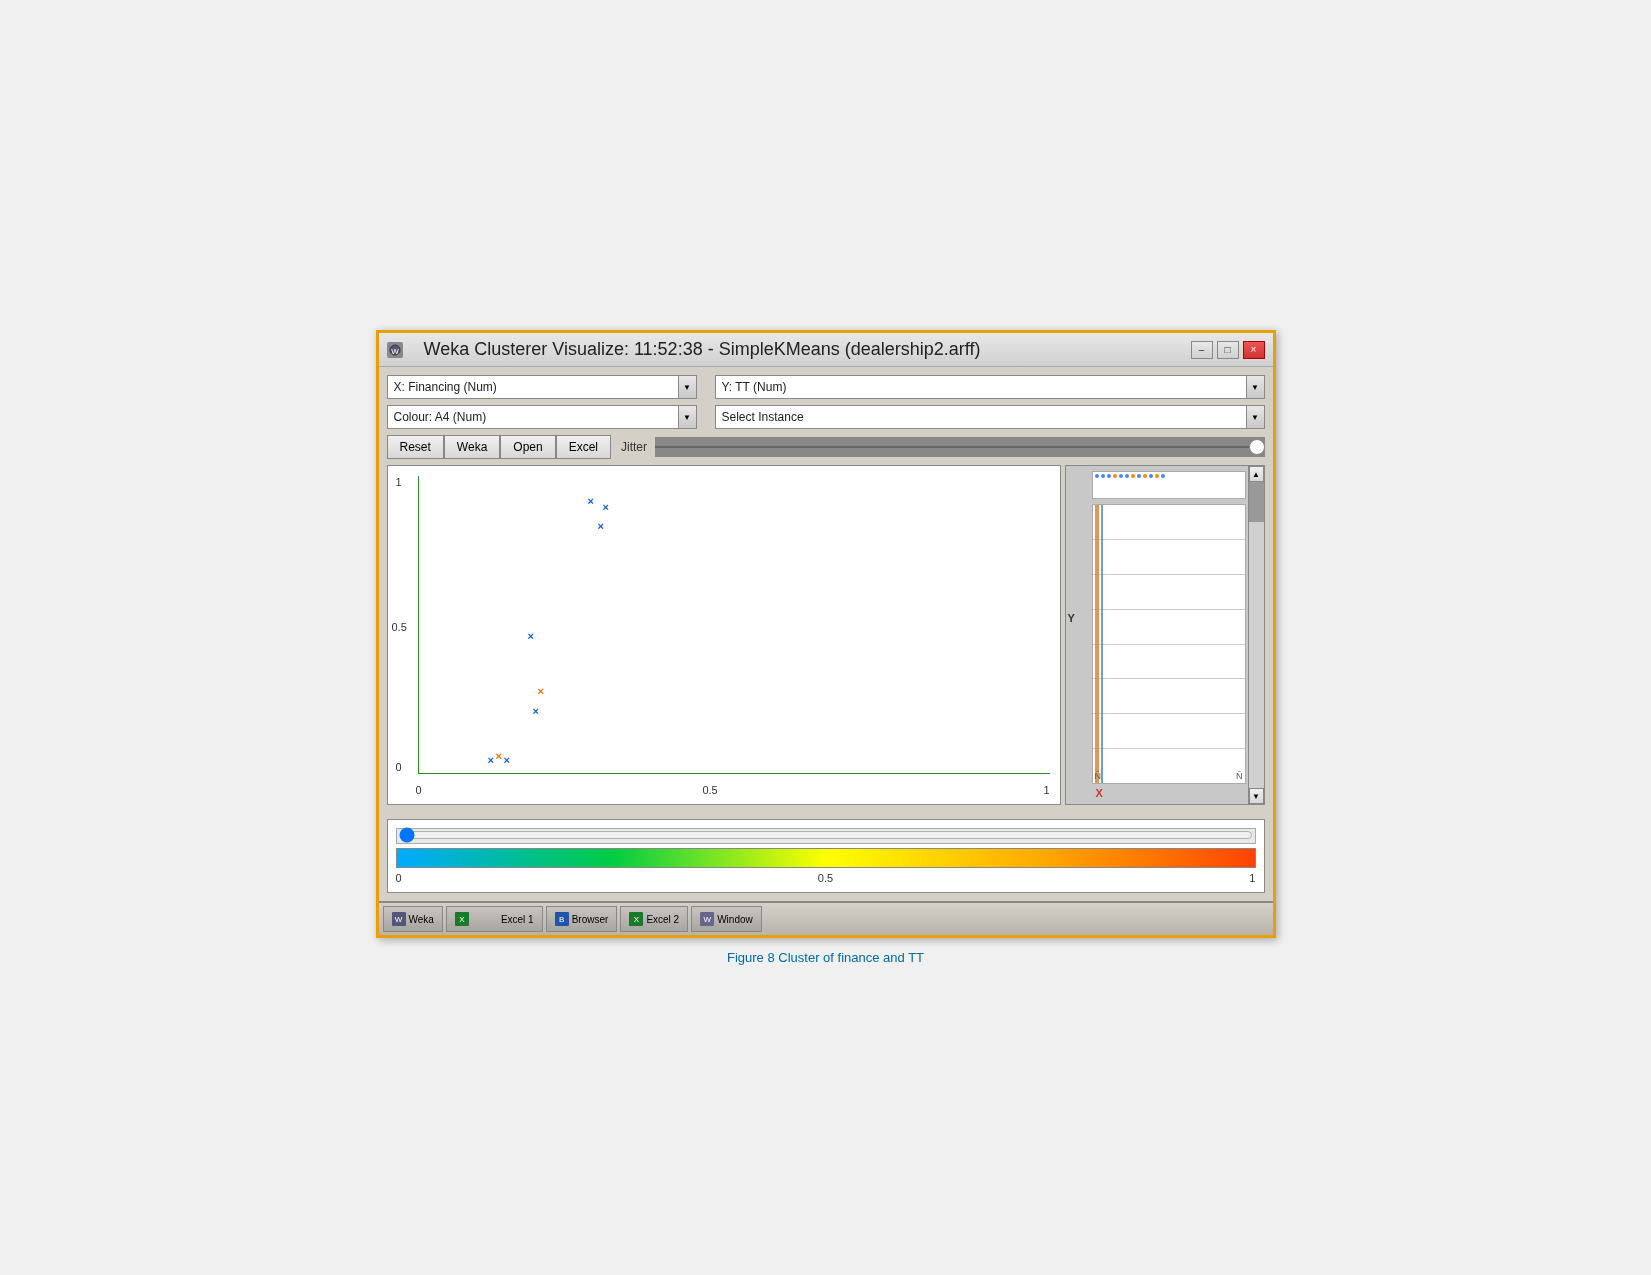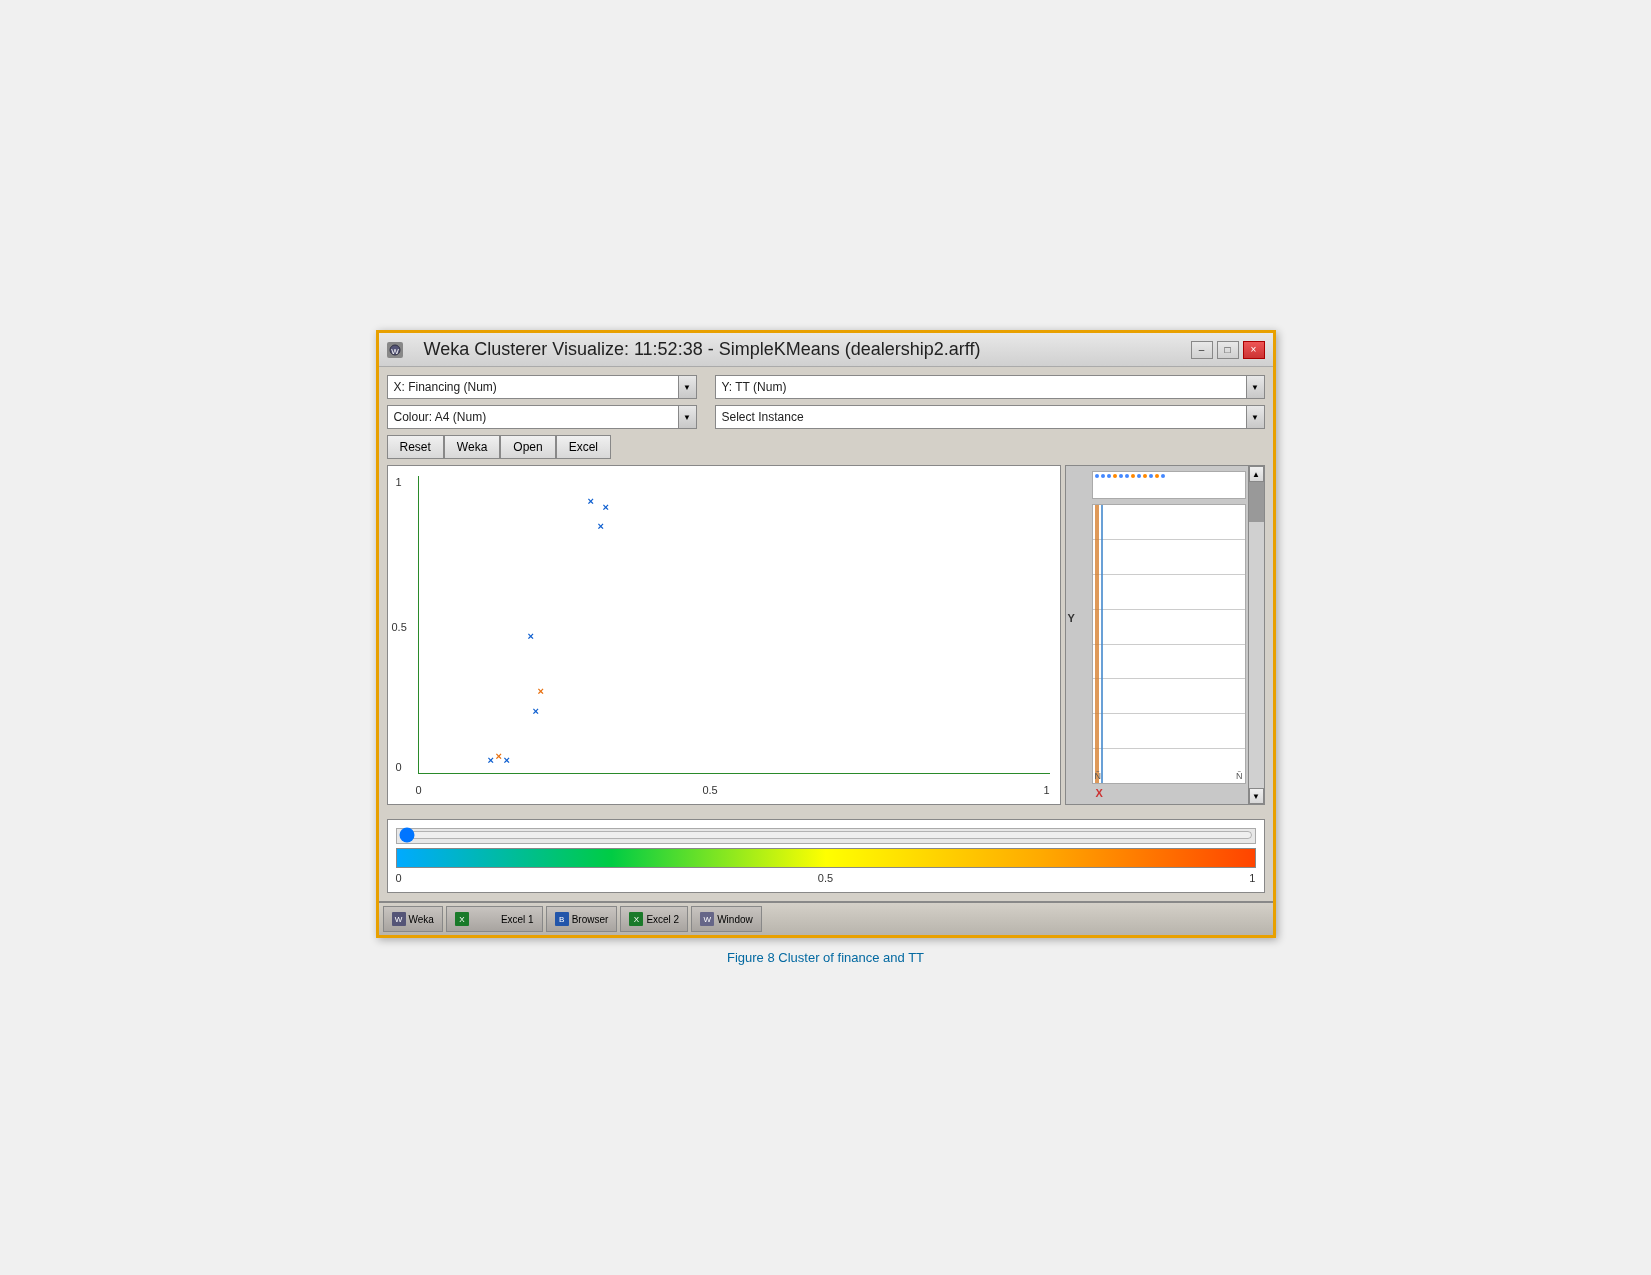--- a/index.html
+++ b/index.html
@@ -365,20 +365,27 @@
           <div class="dropdown-arrow">▼</div>
         </div>
       </div>
 
       <div class="buttons-row">
         <button class="ctrl-btn">Reset</button>
         <button class="ctrl-btn">Weka</button>
         <button class="ctrl-btn">Open</button>
         <button class="ctrl-btn">Excel</button>
 
+        <div class="jitter-area">
+          <span class="jitter-label">Jitter</span>
+          <div class="jitter-slider" style="position:relative; flex:1; height:20px; display:flex; align-items:center;">
+            <div style="flex:1; height:2px; background:#666;"></div>
+            <div style="width:16px; height:16px; background:white; border:1px solid #888; border-radius:50%; position:absolute; right:0;"></div>
+          </div>
+        </div>
       </div>
 
 
       <div class="plot-area">
 
         <div class="main-plot">
 
           <div class="plot-axis-y"></div>
 
           <div class="plot-axis-x"></div>

